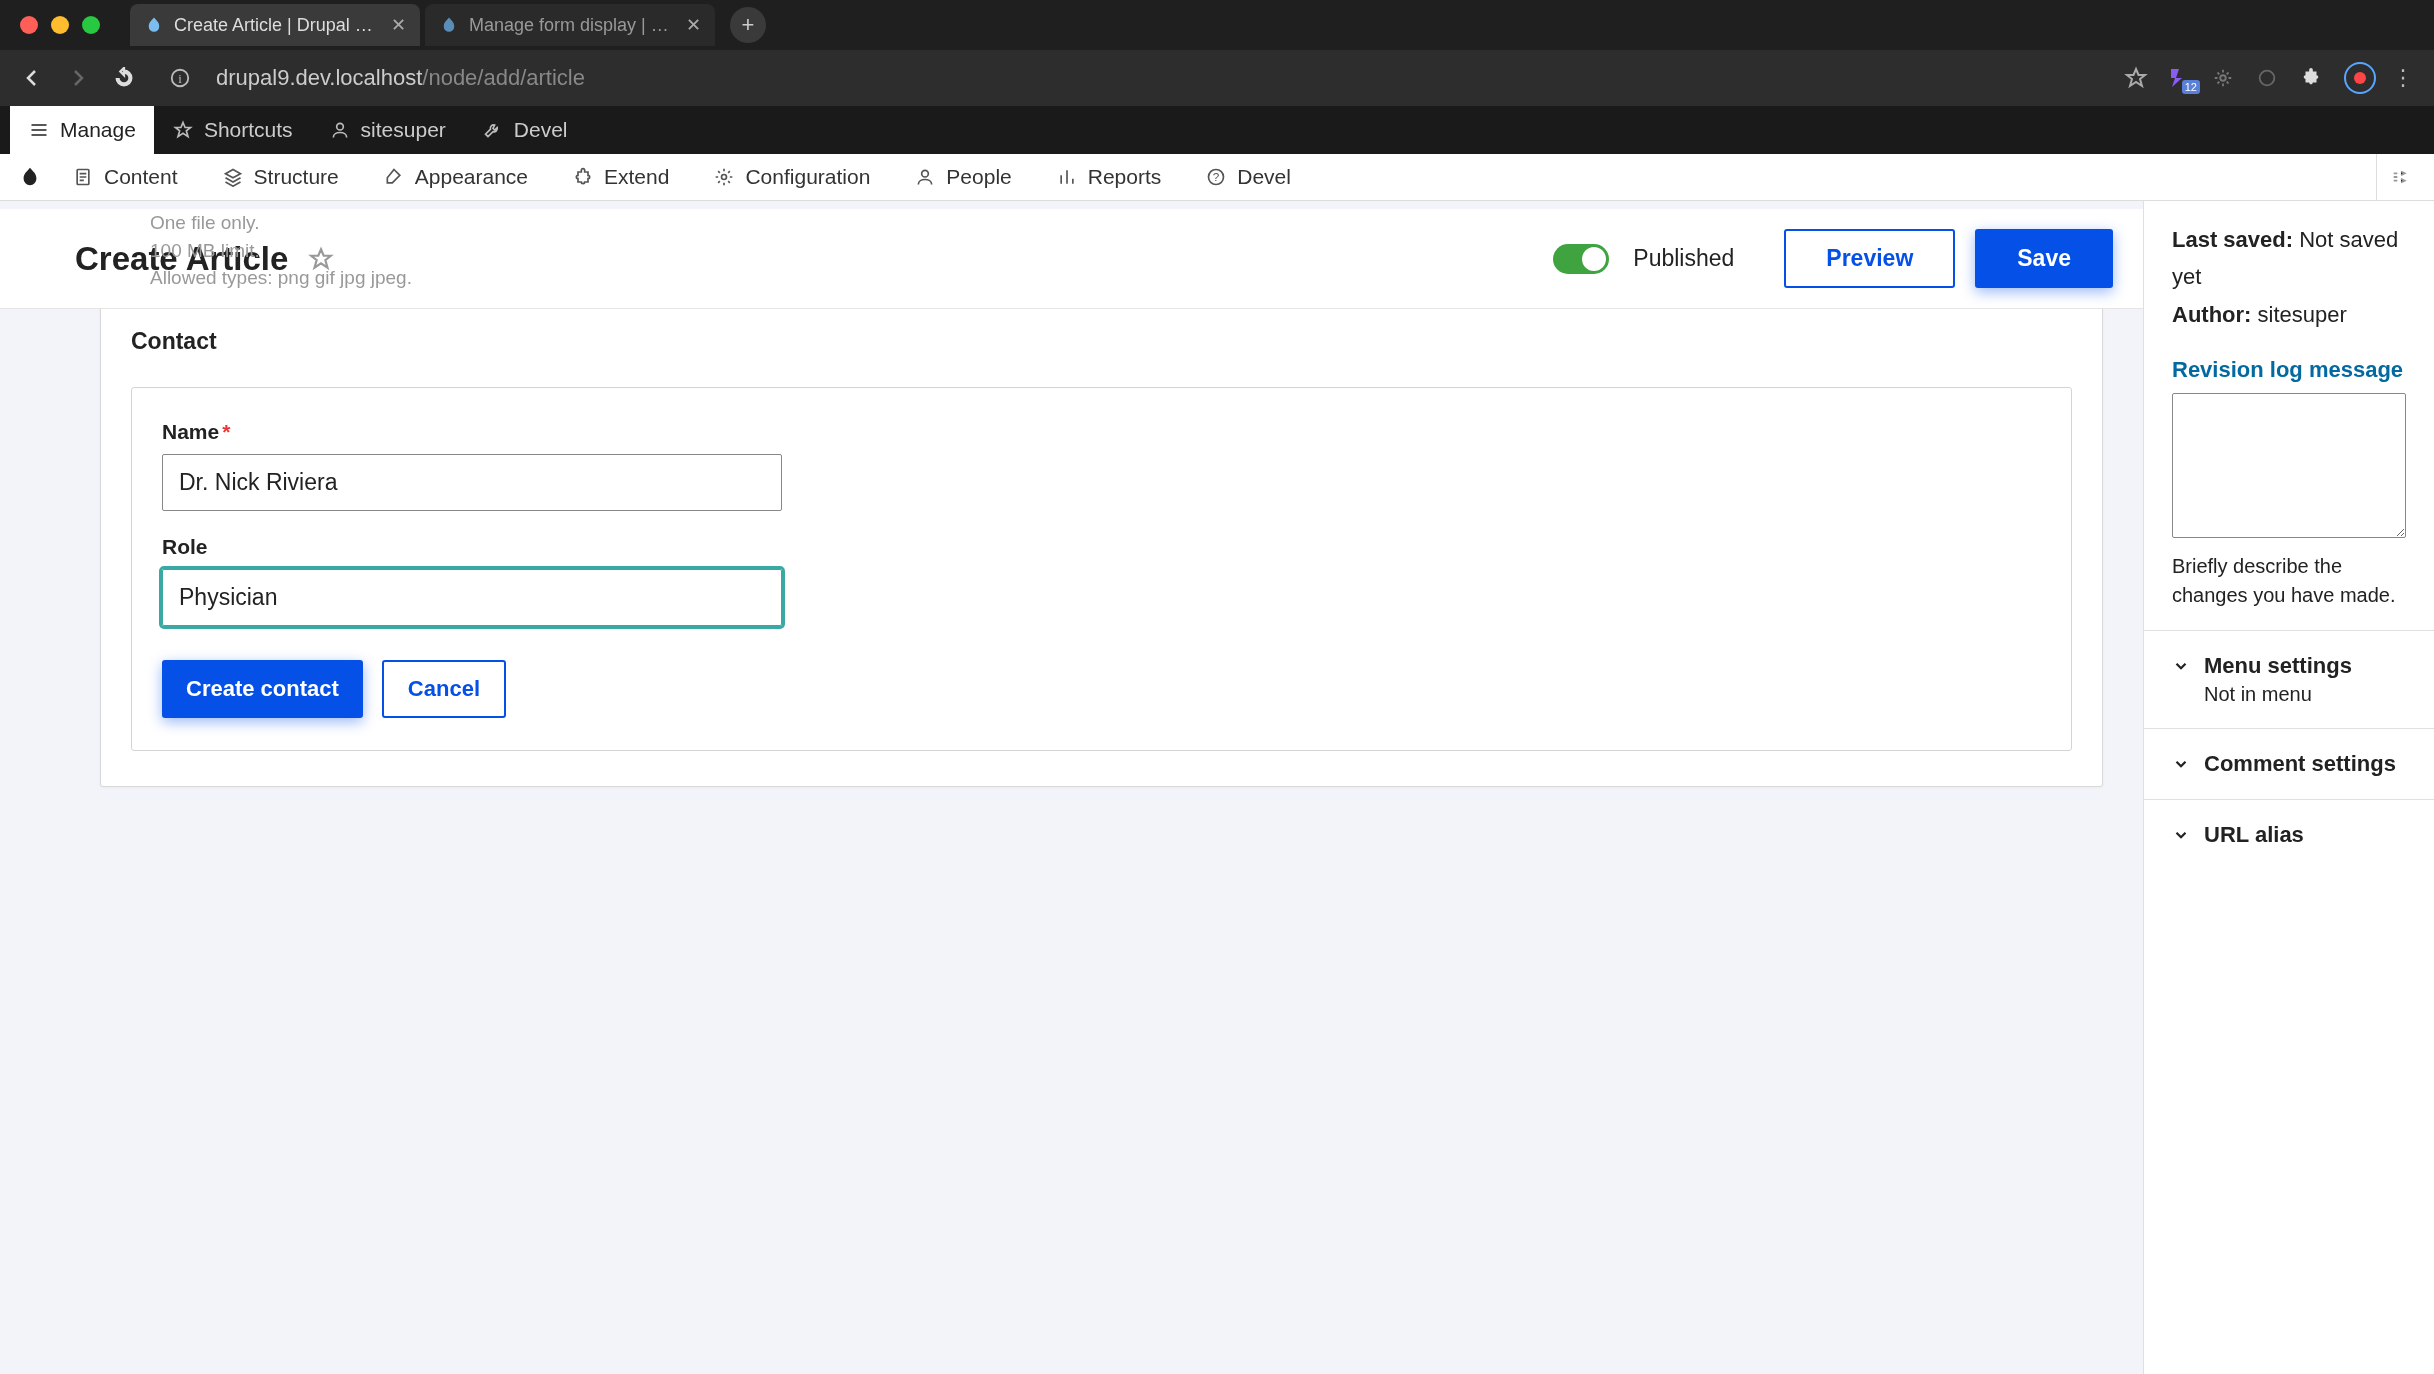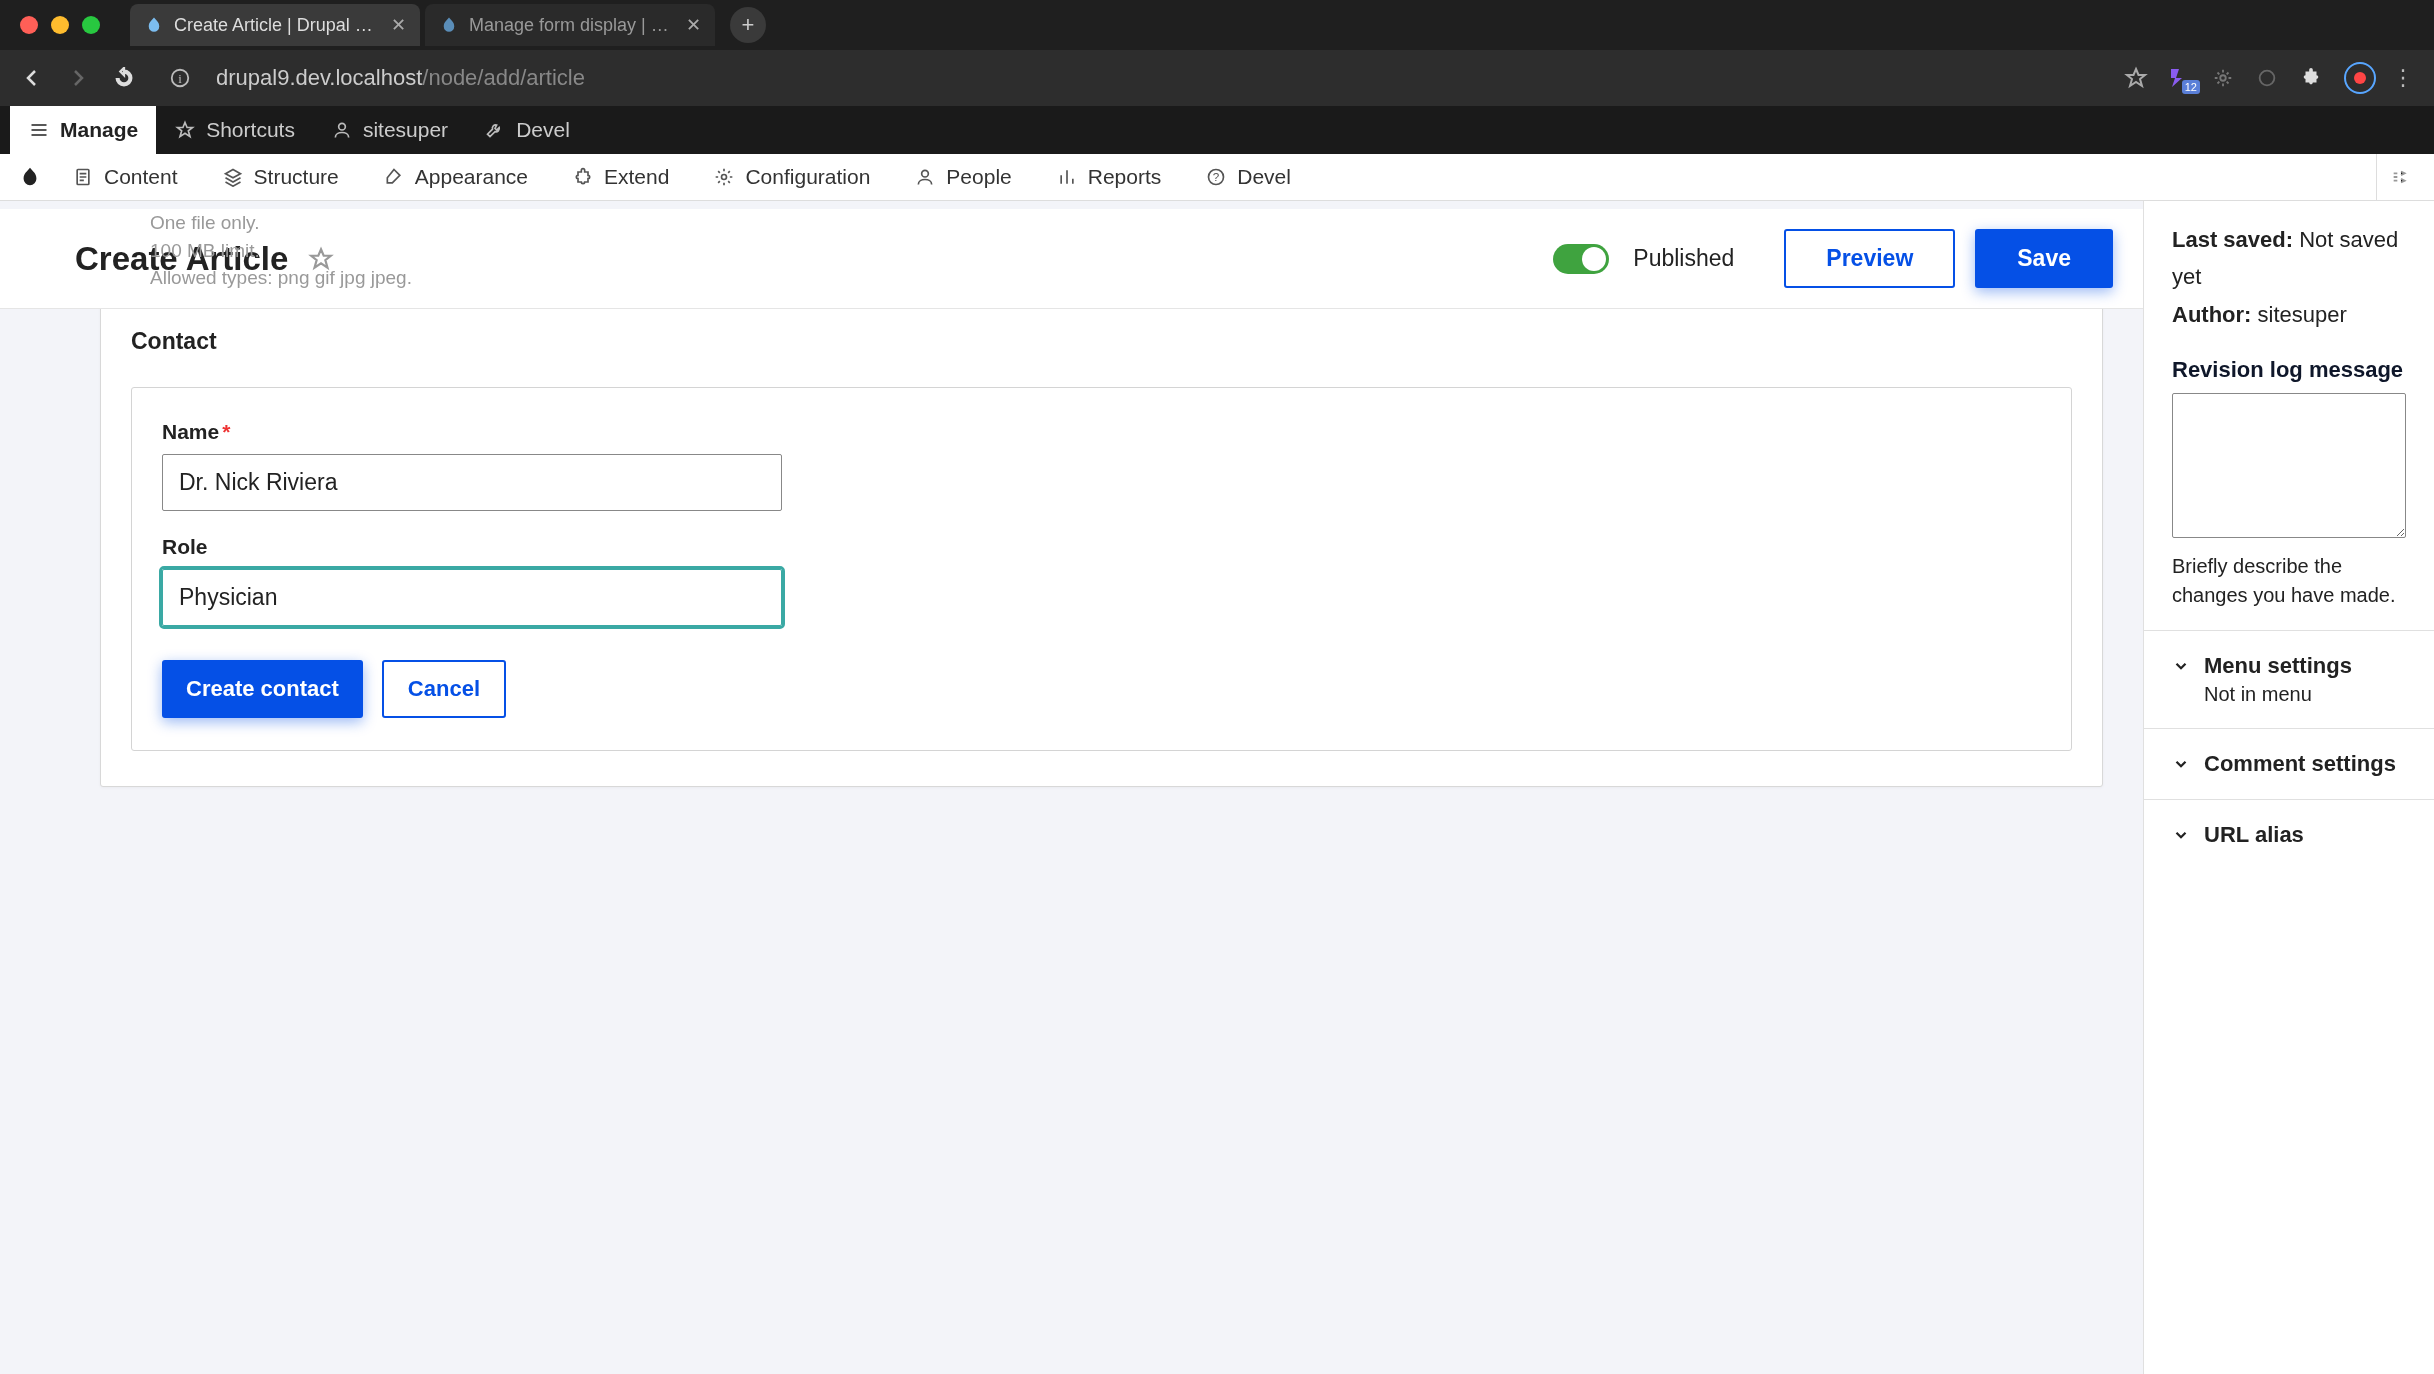--- a/index.html
+++ b/index.html
@@ -29,21 +29,21 @@
 .ext-icon { width:28px; height:28px; display:flex; align-items:center; color:#888; position:relative; }
 .ext-badge { position:absolute; bottom:-2px; right:-4px; background:#5a7fd8; color:#fff; font-size:11px; padding:1px 3px; border-radius:3px; }
 .avatar-ring { width:32px; height:32px; border-radius:50%; border:2px solid #58a6ff; display:flex; align-items:center; justify-content:center; }
 .avatar-dot { width:12px; height:12px; border-radius:50%; background:#ff4545; }
 .menu-dots { color:#bbb; font-size:22px; }
 
 
 .drupal-area { background:#fff; }
 .toolbar-black { background:#1a1a1a; display:flex; align-items:center; height:48px; padding:0 10px; color:#ccc; font-size:21px; }
 .tb-item { display:flex; align-items:center; gap:10px; padding:0 18px; height:100%; color:#ccc; }
-.tb-item.active { background:#fff; color:#222;font-weight:bold; }
+.tb-item.active { background:#fff; color:#222; }
 .tb-icon { display:inline-flex; width:22px; height:22px; align-items:center; justify-content:center; }
 
 .toolbar-white { background:#fff; display:flex; align-items:center; height:47px; border-bottom:1px solid #ddd; padding:0 10px; font-size:21px; color:#333; }
 .tw-home { width:40px; display:flex; justify-content:center; }
 .tw-item { display:flex; align-items:center; gap:10px; padding:0 22px; height:100%; color:#333; }
 .tw-right { margin-left:auto; width:48px; height:100%; border-left:1px solid #ddd; display:flex; align-items:center; justify-content:center; color:#888; }
 
 
 .main-wrap { display:flex; height: calc(1374px - 50px - 56px - 48px - 47px); background:#fff; position:relative; }
 .content-col { flex:1; background:#f3f4f9; overflow:auto; position:relative; }
@@ -77,21 +77,21 @@
 .text-input.focused { outline:3px solid #3aa9a4; outline-offset:0; border-color:#3aa9a4; }
 .btn-row { display:flex; gap:19px; margin-top:34px; }
 .btn-sm { padding:14px 24px; font-size:22px; border-radius:3px; font-weight:700; }
 .btn-sm-primary { background:#0550e6; color:#fff; box-shadow:0 4px 14px rgba(5,80,230,0.4); border:none; }
 .btn-sm-outline { background:#fff; border:2px solid #0550e6; color:#0550e6; }
 
 
 .sb-section { padding:20px 28px; border-bottom:1px solid #e0e0e0; }
 .sb-meta { font-size:22px; color:#222; line-height:1.7; }
 .sb-meta b { font-weight:700; }
-.sb-label { font-size:22px; font-weight:700; color:#0f172a; display:block; margin-bottom:10px; }
+.sb-label { font-size:22px; font-weight:700; color:#0369a1; display:block; margin-bottom:10px; }
 .sb-textarea { width:100%; height:145px; border:1px solid #888; border-radius:2px; resize:both; padding:8px; font-size:18px; }
 .sb-help { font-size:20px; color:#222; margin-top:10px; line-height:1.45; }
 .sb-accordion-item { padding:22px 28px; border-bottom:1px solid #e0e0e0; display:flex; align-items:flex-start; gap:14px; }
 .sb-chevron { margin-top:4px; }
 .sb-acc-title { font-size:22px; font-weight:700; color:#222; }
 .sb-acc-sub { font-size:20px; color:#222; margin-top:4px; }
 
 svg { display:block; }
 </style>
 </head>

